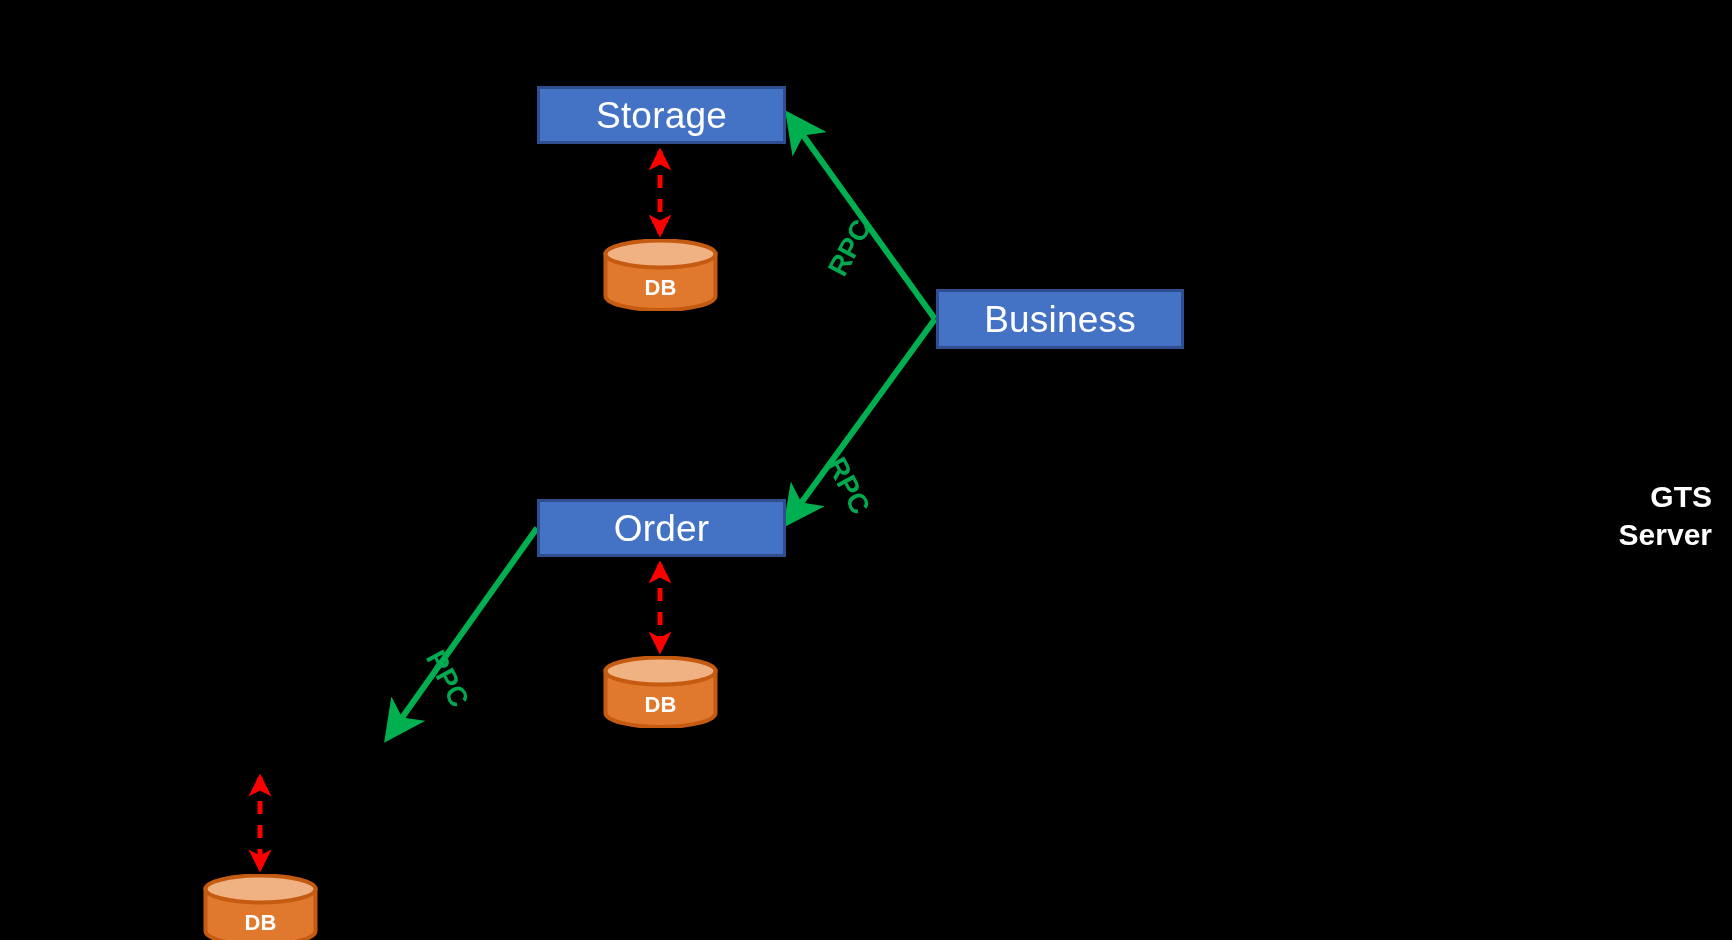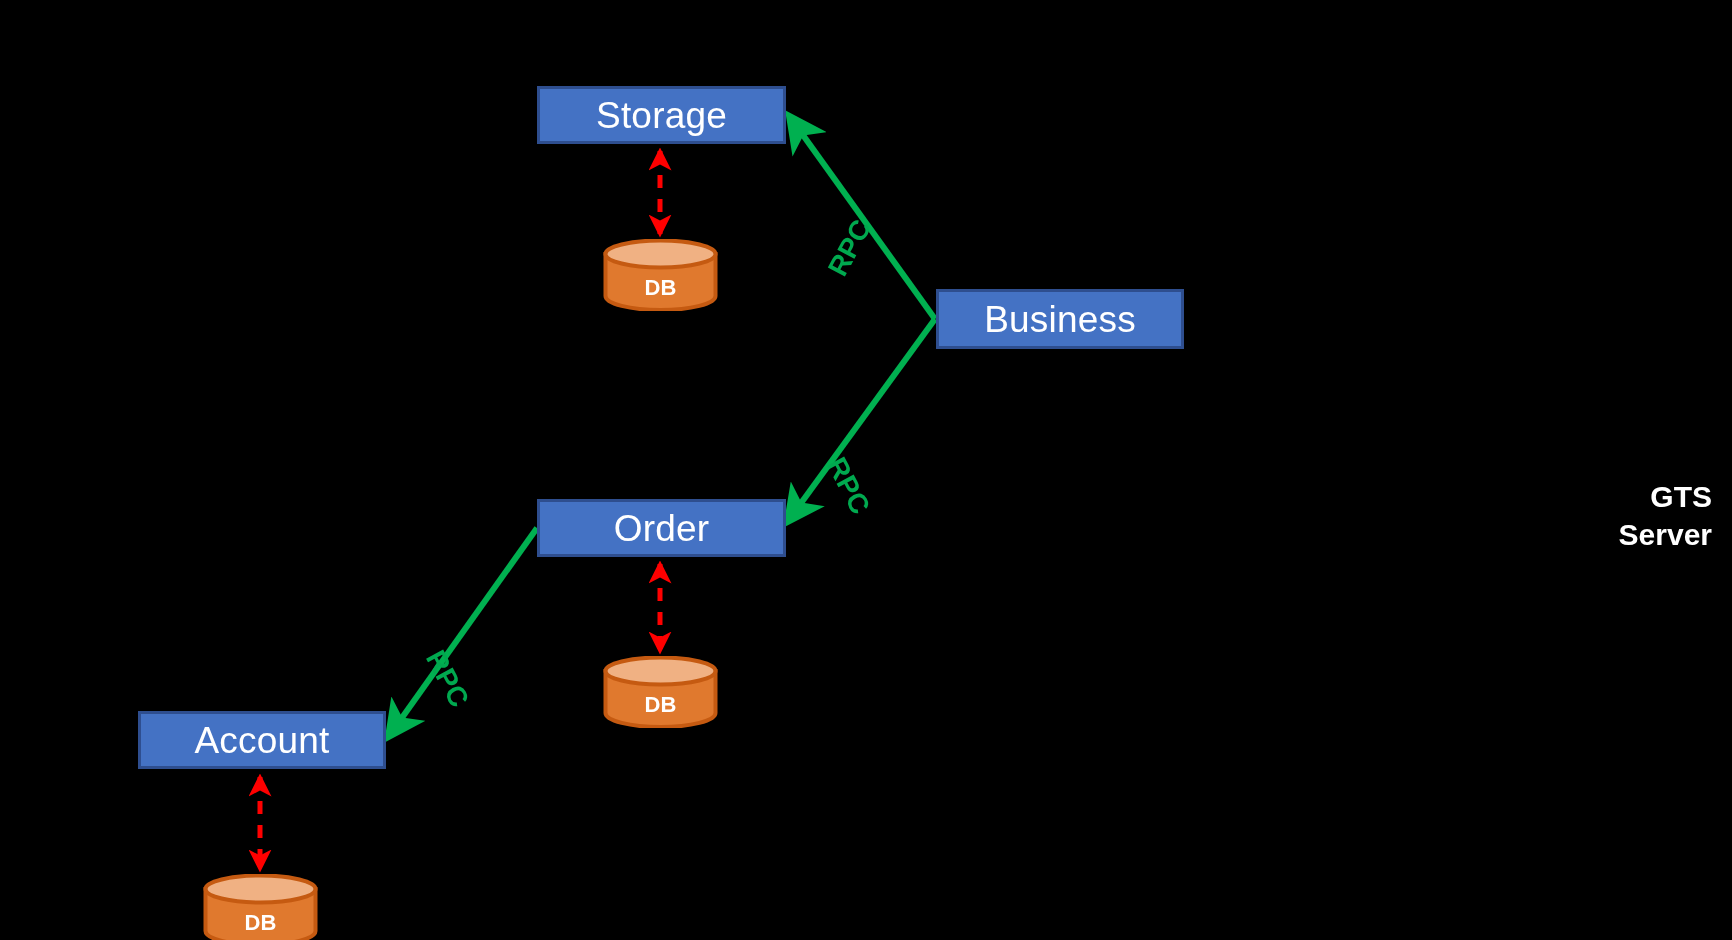--- a/index.html
+++ b/index.html
@@ -111,23 +111,20 @@
   </div>
 
   <div class="node-box" style="left:936px; top:253px; width:248px; height:60px;">
     <span>Business</span>
   </div>
 
   <div class="node-box" style="left:537px; top:463px; width:249px; height:58px;">
     <span>Order</span>
   </div>
 
-  <div class="node-box" style="left:138px; top:675px; width:248px; height:58px;">
-    <span>Account</span>
-  </div>
 
   <div class="db" style="left:603px; top:203px; width:115px; height:72px;">
     <svg width="115" height="72" viewBox="0 0 115 72">
       <path d="M 2.5 15 L 2.5 57 A 55 14 0 0 0 112.5 57 L 112.5 15 Z" fill="#E0792E" stroke="#C55A11" stroke-width="4"></path>
       <ellipse cx="57.5" cy="15" rx="55" ry="13.5" fill="#F0B183" stroke="#C55A11" stroke-width="4"></ellipse>
     </svg>
     <span class="db-label" style="top:38px;">DB</span>
   </div>
 
   <div class="db" style="left:603px; top:620px; width:115px; height:72px;">

